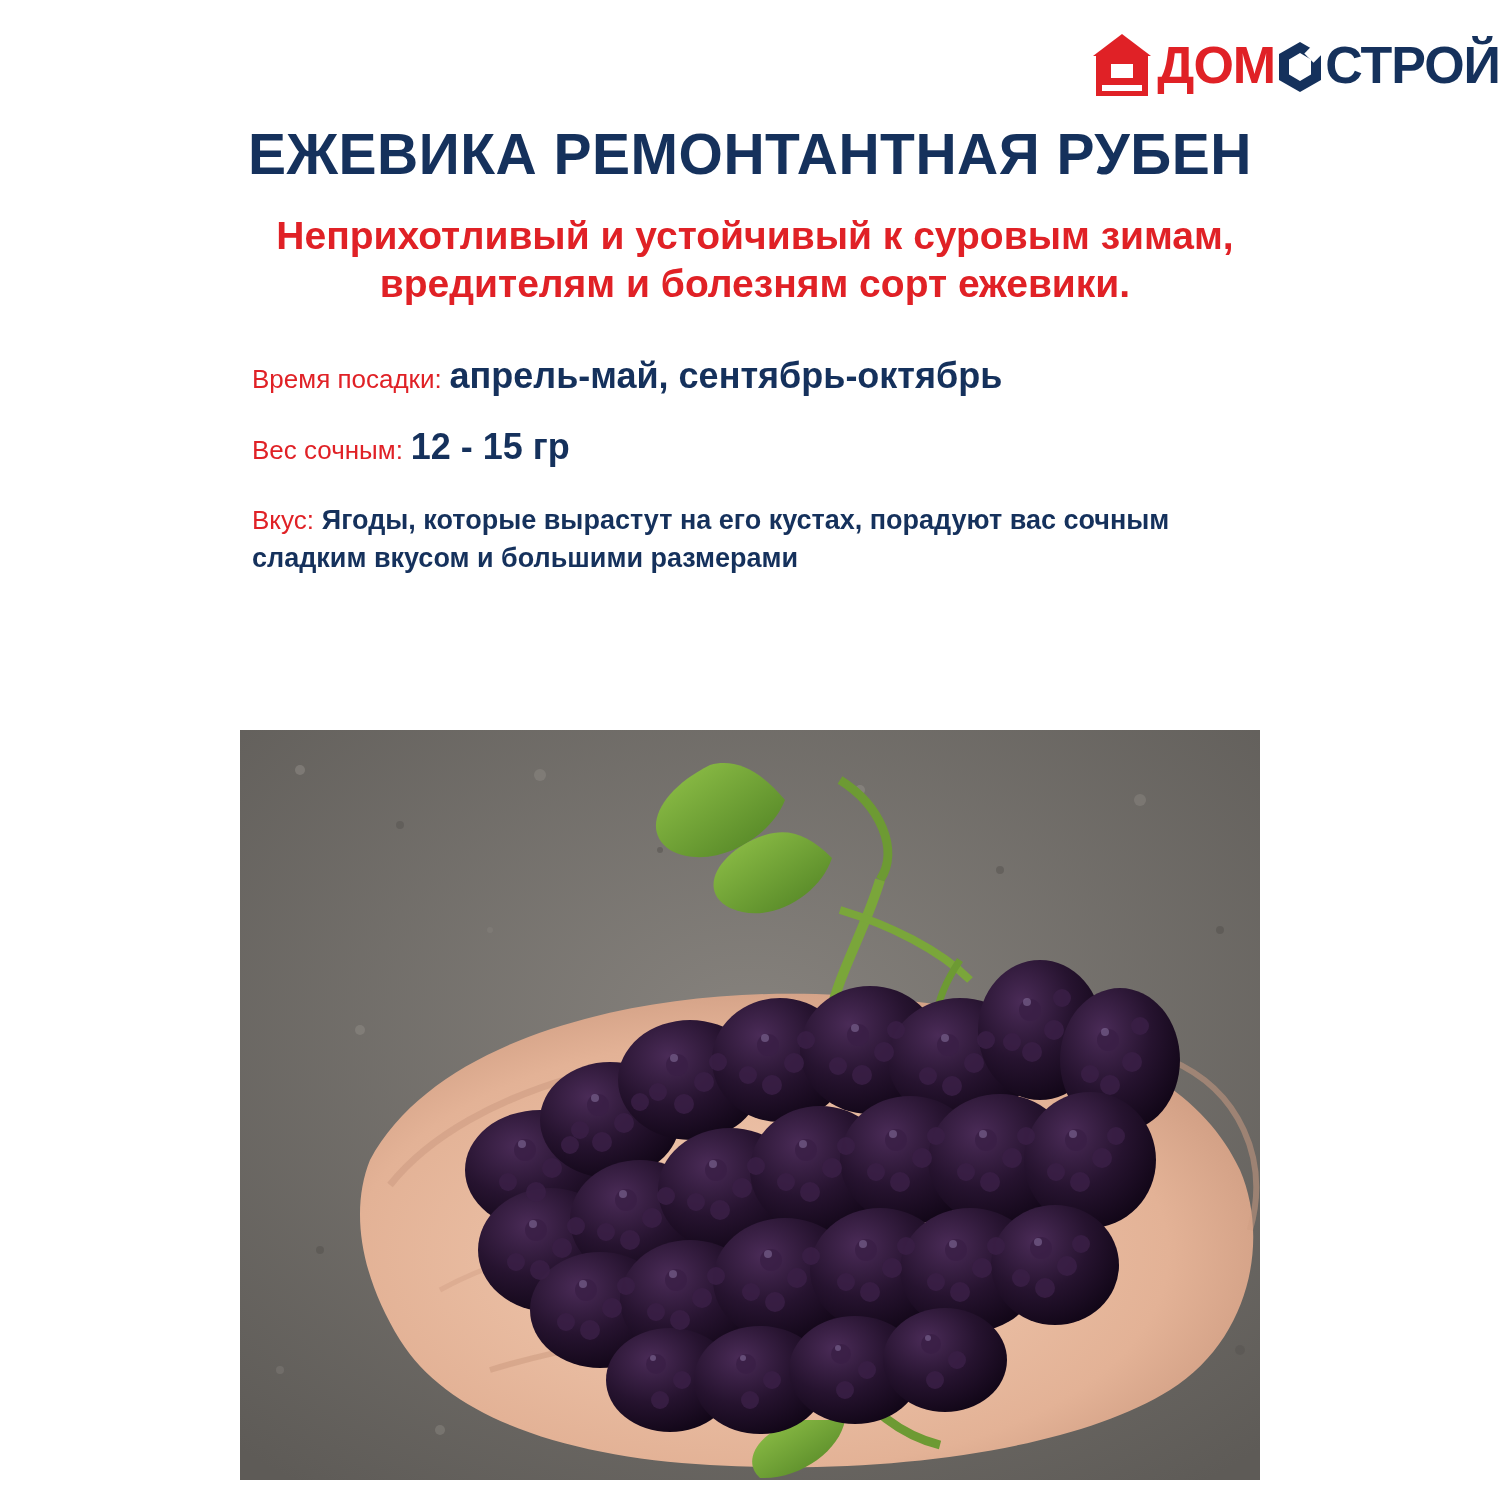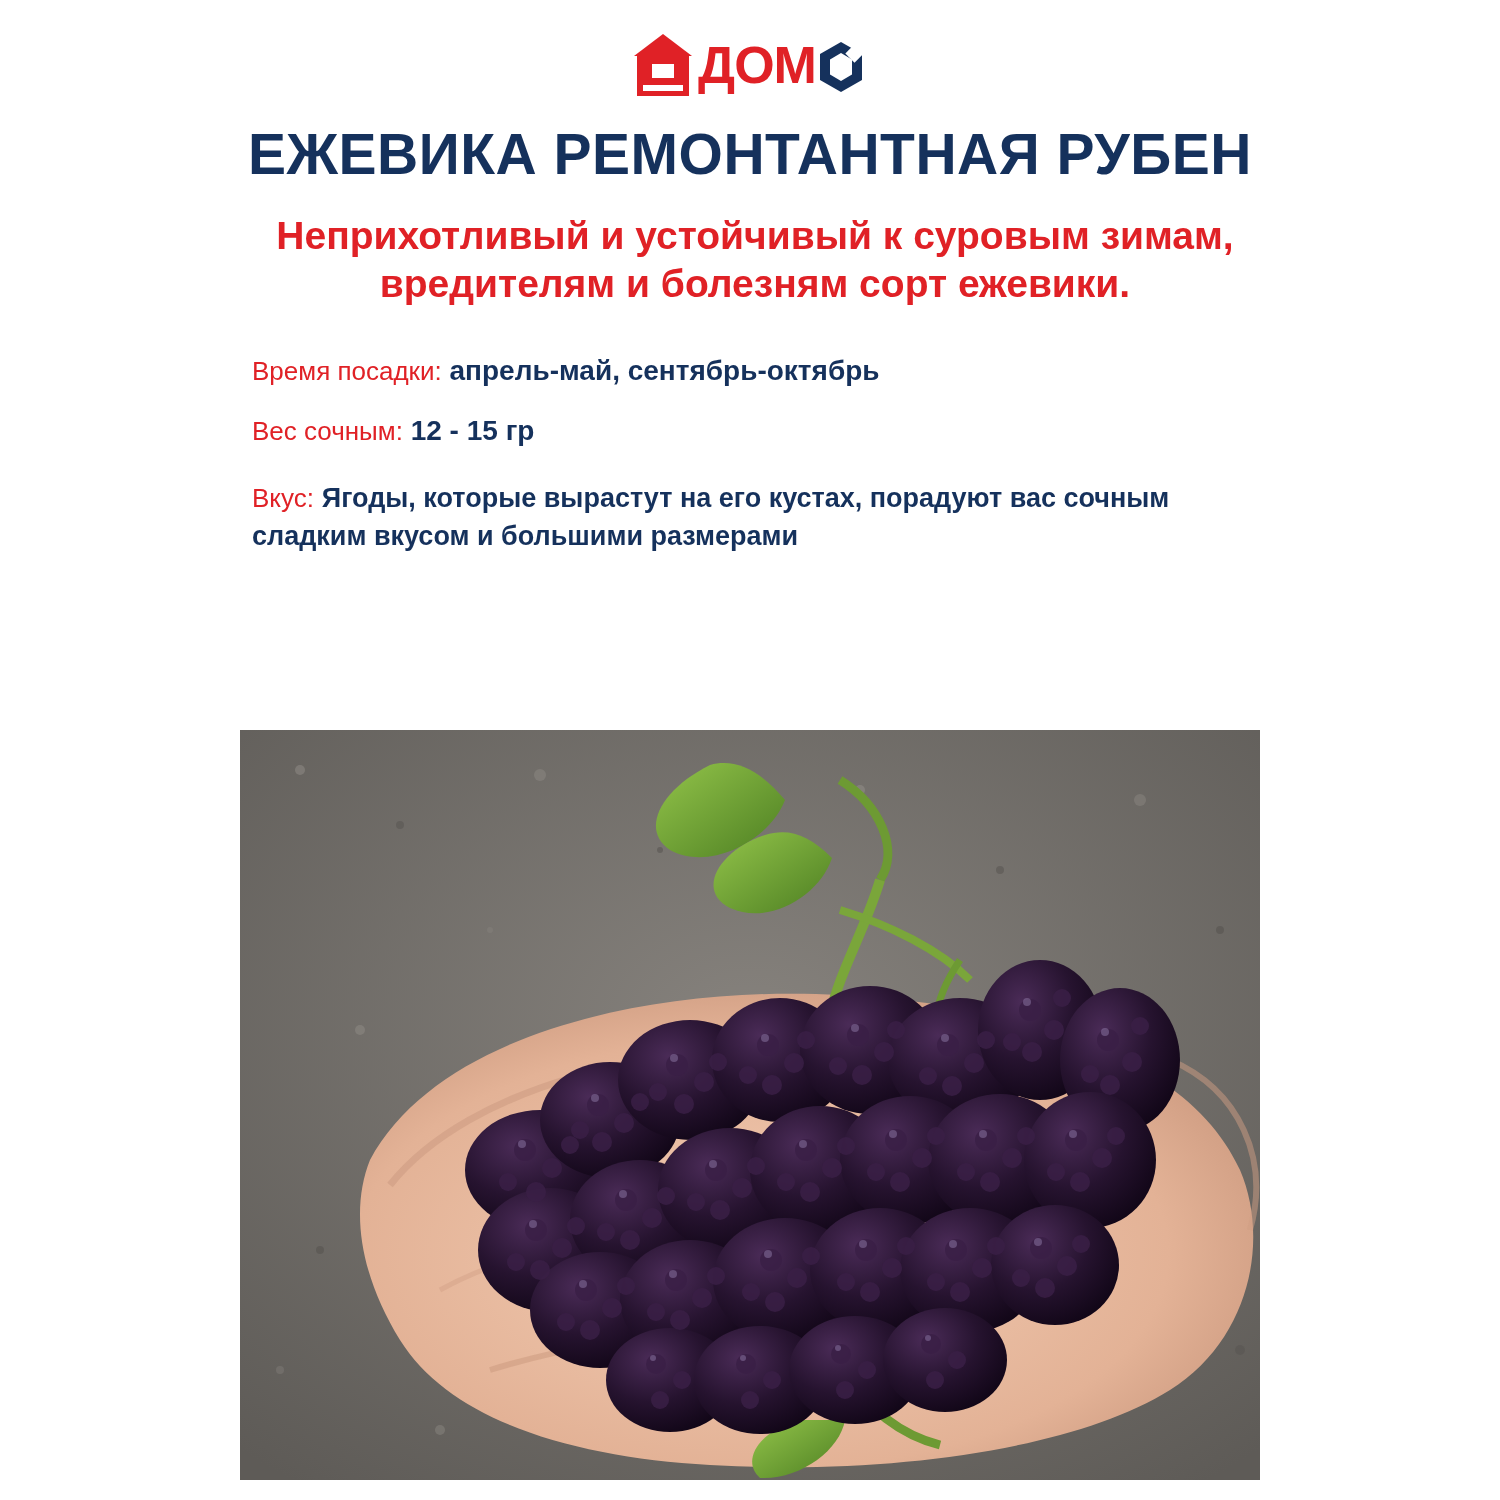--- a/index.html
+++ b/index.html
@@ -21,21 +21,21 @@
     box-sizing: border-box;
   }
 
   
   .logo-wrap {
     position: absolute;
     top: 34px;
     left: 0;
     width: 1500px;
     display: flex;
-    justify-content: center;
+    justify-content: flex-end;
     align-items: center;
   }
   .logo {
     display: flex;
     align-items: center;
     gap: 0px;
   }
   .logo-house {
     position: relative;
     width: 58px;
@@ -135,21 +135,21 @@
   }
   .spec-row:last-child { margin-bottom: 0; }
   .spec-label {
     color: #e02126;
     font-weight: normal;
     font-size: 26px;
   }
   .spec-value {
     color: #15315c;
     font-weight: bold;
-    font-size: 28px;
+    font-size: 36px;
   }
   .spec-row.taste { margin-top: 30px; }
   .spec-row.taste .spec-value { font-size: 27px; }
 
   
   .photo {
     position: absolute;
     left: 240px;
     top: 730px;
     width: 1020px;
@@ -173,20 +173,21 @@
         <div class="base"></div>
       </div>
       <span class="logo-text logo-dom">ДОМ</span>
       <span class="logo-hex">
         <svg width="46" height="52" viewBox="0 0 46 52">
           <polygon points="23,1 44,13 44,39 23,51 2,39 2,13" fill="#15315c"></polygon>
           <polygon points="23,12 34,18.5 34,33.5 23,40 12,33.5 12,18.5" fill="#ffffff"></polygon>
           <rect x="30" y="6" width="13" height="13" fill="#ffffff" transform="rotate(45 36.5 12.5)"></rect>
         </svg>
       </span>
+      <span class="logo-text logo-stroy">СТРОЙ</span>
     </div>
   </div>
 
   <div class="title">ЕЖЕВИКА РЕМОНТАНТНАЯ РУБЕН</div>
 
   <div class="subtitle">Неприхотливый и устойчивый к суровым зимам, вредителям и болезням сорт ежевики.</div>
 
   <div class="specs">
 
     <div class="spec-row">

